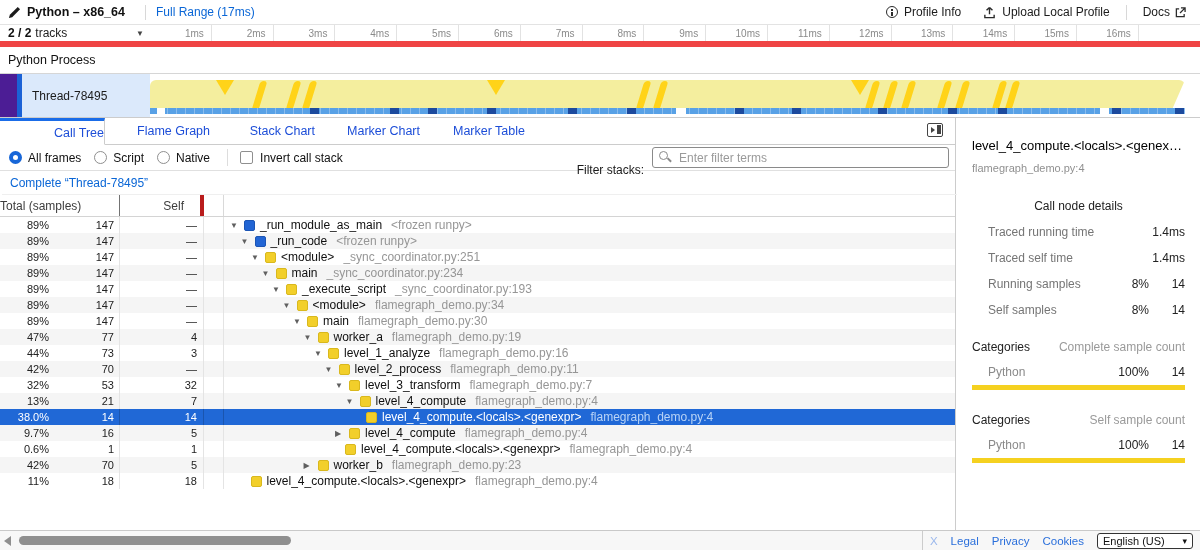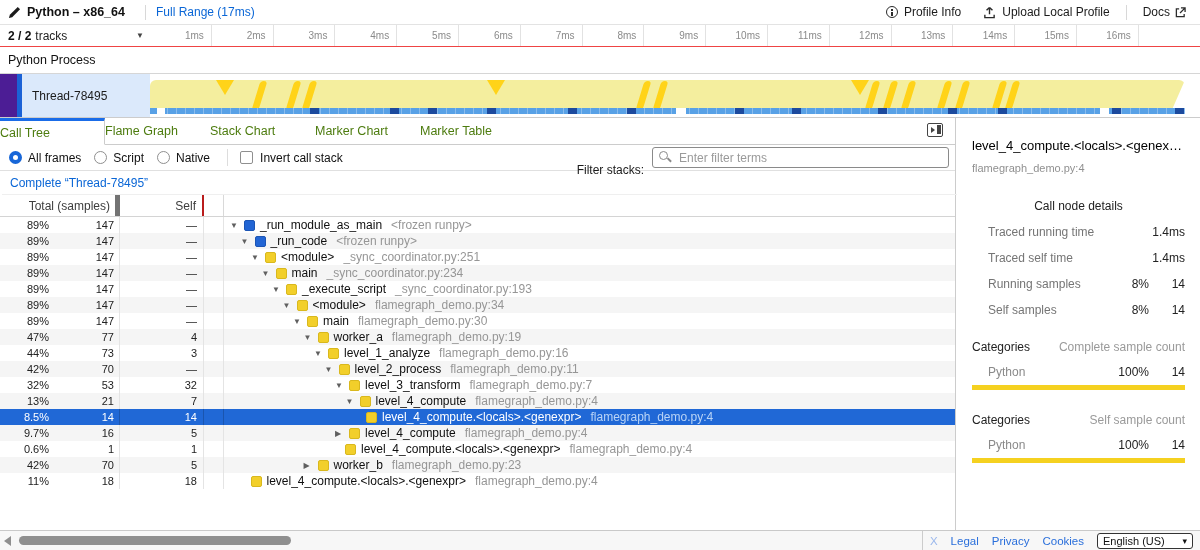--- a/index.html
+++ b/index.html
@@ -11,21 +11,21 @@
   .topbar { position:absolute; left:0; top:0; width:1200px; height:25px; border-bottom:1px solid #e3e3e3;
             display:flex; align-items:center; justify-content:space-between; padding:0 8px; background:#fff; }
   .tb-left, .tb-right { display:flex; align-items:center; height:100%; }
   .ptitle { font-weight:bold; font-size:12.5px; margin:0 10px 0 6px; }
   .vsep { width:1px; height:15px; background:#d8d8d8; margin:0 10px; }
   .range-link { color:#0a66d6; font-size:12px; cursor:pointer; text-decoration:none; }
   .tb-item { display:flex; align-items:center; font-size:12px; color:#1b1b1b; margin-left:22px; cursor:pointer; }
   .tb-item svg { margin-right:6px; }
 
   
-  .ruler { position:absolute; left:0; top:25px; width:1200px; height:22px; border-bottom:1px solid #ef4444; display:flex; background:#fff; }
+  .ruler { position:absolute; left:0; top:25px; width:1200px; height:22px; border-bottom:6px solid #ef4444; display:flex; background:#fff; }
   .tracks-select { width:150px; display:flex; align-items:center; padding:0 6px 0 8px; font-size:12px; cursor:pointer; }
   .tracks-select .bold { font-weight:bold; }
   .tracks-select .rest { margin-left:4px; color:#222; }
   .tracks-select .dd { margin-left:auto; font-size:8px; color:#444; }
   .ticks { flex:1; display:flex; }
   .tick { width:61.8px; border-right:1px solid #e2e2e2; font-size:10px; color:#8a8a8a;
           display:flex; align-items:center; justify-content:flex-end; padding-right:7px; }
 
   
   .procrow { position:absolute; left:0; top:47px; width:1200px; height:27px; border-bottom:1px solid #d6d6d6;
@@ -44,22 +44,22 @@
   .navy { position:absolute; top:0; width:9px; height:6px; background:#1c4a9e; }
   .sgap { position:absolute; top:0; height:6px; background:#fff; }
 
   
   .main { position:absolute; left:0; top:118px; width:1200px; height:412px; display:flex; }
   .left { width:955px; height:100%; position:relative; background:#fff; }
   .sidebar { width:245px; height:100%; border-left:1px solid #ccc; background:#fff; padding:20px 15px 0 16px; font-size:12px; }
 
   
   .tabbar { position:absolute; left:0; top:0; width:955px; height:27px; display:flex; }
-  .tab { width:105px; height:27px; display:flex; align-items:center; justify-content:flex-start;
-         font-size:12.5px; color:#4d7c0f; border-bottom:1px solid #ccc; cursor:pointer; }
+  .tab { width:105px; height:27px; display:flex; align-items:center; justify-content:flex-end;
+         font-size:12.5px; color:#1d4ed8; border-bottom:1px solid #ccc; cursor:pointer; }
   .tab.active { border-top:3px solid #1a6ce8; border-right:1px solid #ccc; border-bottom:1px solid #fff; background:#fff; }
   .tab-fill { flex:1; border-bottom:1px solid #ccc; position:relative; }
   .sb-toggle { position:absolute; right:12px; top:5px; width:16px; height:14px; border:1.5px solid #444; border-radius:2px; cursor:pointer; }
   .sb-toggle::after { content:""; position:absolute; right:1.5px; top:1px; width:3.5px; height:9px; background:#444; }
   .sb-toggle::before { content:""; position:absolute; left:3px; top:3.2px; width:0; height:0; border-top:3.2px solid transparent; border-bottom:3.2px solid transparent; border-left:4.5px solid #444; }
 
   
   .filterrow { position:absolute; left:0; top:27px; width:955px; height:26px; display:flex; align-items:center;
                border-bottom:1px solid #e0e0e0; font-size:12px; padding-left:9px; }
   .radio-opt { display:flex; align-items:center; margin-right:13px; cursor:pointer; }
@@ -74,22 +74,22 @@
   .filter-input::placeholder { color:#9a9a9a; }
   .mag { position:absolute; left:7px; top:4px; width:9px; height:9px; border:1.5px solid #8a8a8a; border-radius:50%; }
   .mag::after { content:""; position:absolute; left:7px; top:7px; width:5px; height:1.5px; background:#8a8a8a; transform:rotate(45deg); }
 
   
   .linkrow { position:absolute; left:2px; top:53px; width:955px; height:24px; display:flex; align-items:center;
              padding-left:8px; border-bottom:1px solid #efefef; }
   .linkrow a { color:#0a66d6; font-size:12px; text-decoration:none; cursor:pointer; }
   .thead { position:absolute; left:0; top:77px; width:955px; height:22px; display:flex; align-items:center;
            border-bottom:1px solid #d4d4d4; font-size:12px; color:#3d3d3d; }
-  .hc-total { width:120px; text-align:right; padding-right:5px; border-right:5px solid #737373; height:100%; line-height:22px; }
-  .hc-self { width:84px; text-align:right; padding-right:6px; border-right:2px solid #b91c1c; height:100%; line-height:22px; }
+  .hc-total { width:120px; text-align:left; padding-right:5px; border-right:1px solid #737373; height:100%; line-height:22px; }
+  .hc-self { width:84px; text-align:right; padding-right:16px; border-right:4px solid #b91c1c; height:100%; line-height:22px; }
   .hc-gap { width:20px; border-right:1px solid #d9d9d9; height:100%; }
 
   
   .rows { position:absolute; left:0; top:99px; width:955px; }
   .row { display:flex; align-items:center; height:16px; background:#fff; cursor:pointer; }
   .row.alt { background:#f5f5f5; }
   .row.sel { background:#2068d6; }
   .c-pct { width:52px; text-align:right; padding-right:3px; font-size:11px; color:#222; }
   .c-total { width:68px; text-align:right; padding-right:5px; font-size:11px; color:#222; border-right:1px solid #e4e4e4; height:100%; line-height:16px; }
   .c-self { width:84px; text-align:right; padding-right:6px; font-size:11px; color:#222; border-right:1px solid #e4e4e4; height:100%; line-height:16px; }
@@ -454,21 +454,21 @@
             <div class="c-gap"></div>
             <div class="c-tree">
               <div style="width: 115.5px; flex: 0 0 auto;"></div>
               <div class="tw">▼</div>
               <div class="fi py"></div>
               <div class="fname">level_4_compute</div>
               <div class="ffile">flamegraph_demo.py:4</div>
             </div>
           </div>
           <div class="row sel">
-            <div class="c-pct">8.5%</div>
+            <div class="c-pct">38.0%</div>
             <div class="c-total">14</div>
             <div class="c-self">14</div>
             <div class="c-gap"></div>
             <div class="c-tree">
               <div style="width: 126px; flex: 0 0 auto;"></div>
               <div class="tw leaf"></div>
               <div class="fi py"></div>
               <div class="fname">level_4_compute.&lt;locals&gt;.&lt;genexpr&gt;</div>
               <div class="ffile">flamegraph_demo.py:4</div>
             </div>

